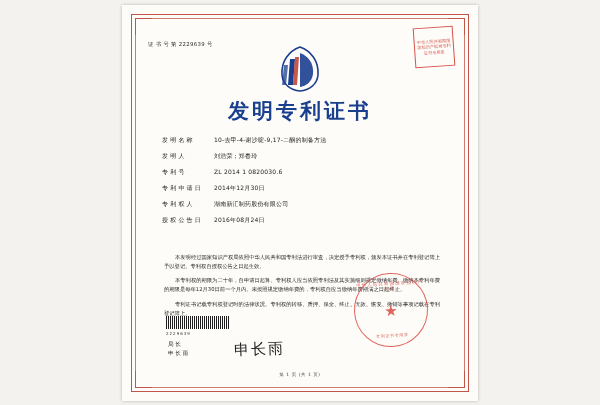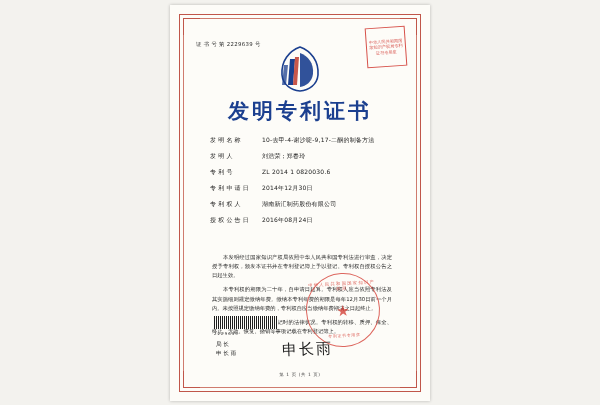--- a/index.html
+++ b/index.html
@@ -18,21 +18,21 @@
     width: 600px;
     height: 405px;
     background: #f3f2ee;
     display: flex;
     align-items: center;
     justify-content: center;
   }
   
   .sheet {
     position: relative;
-    width: 260px;
+    width: 356px;
     height: 396px;
     background: #fdfcf8;
     box-shadow: 0 0 3px rgba(0,0,0,0.25);
     overflow: hidden;
   }
   
   .border-outer {
     position: absolute;
     left: 9px; top: 9px; right: 9px; bottom: 9px;
     border: 1.6px solid #c0564a;

